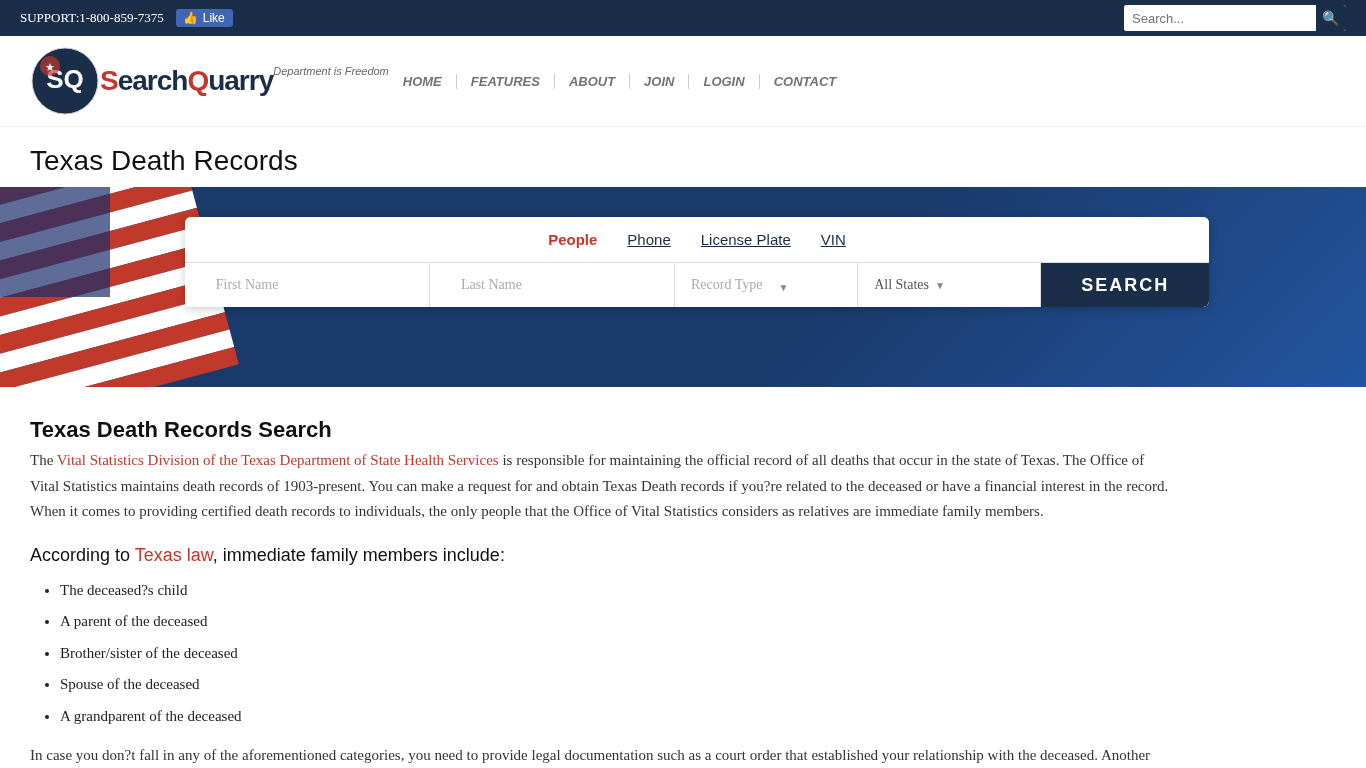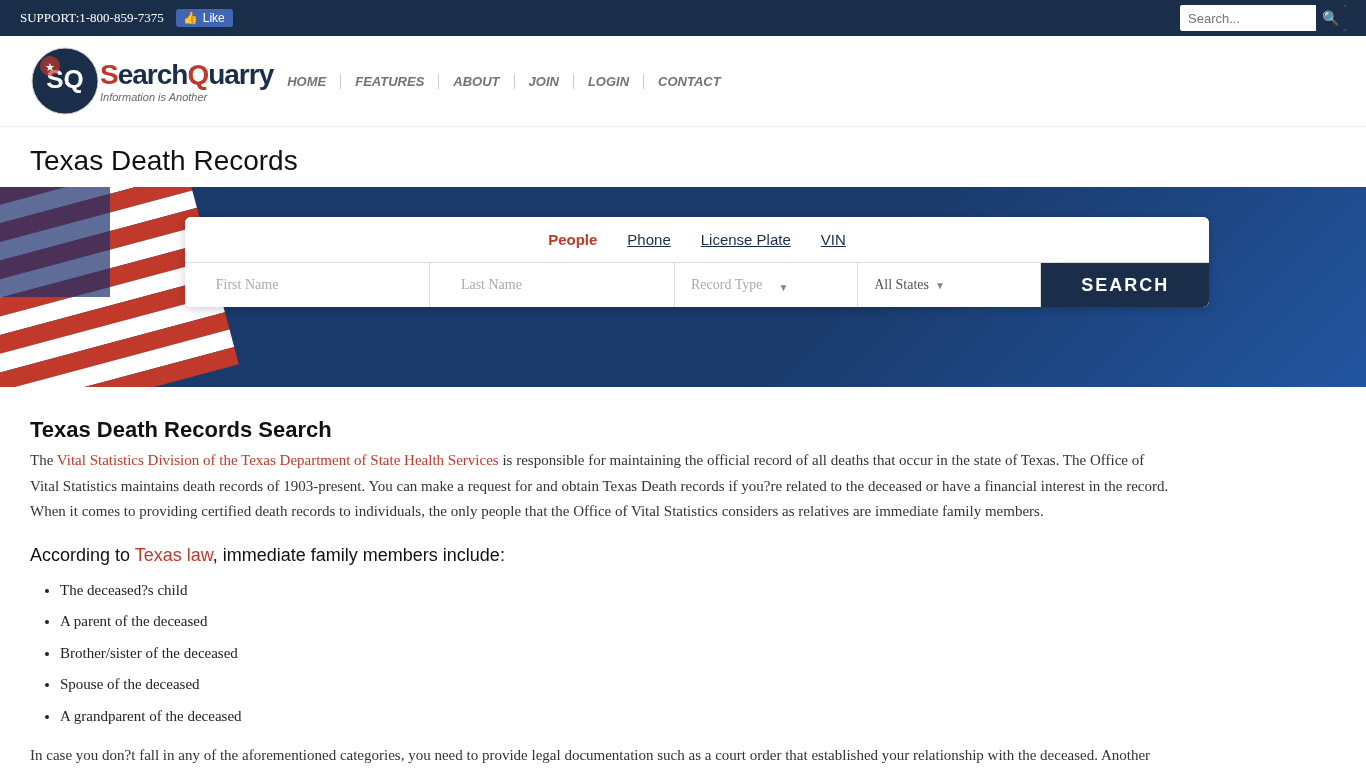--- a/index.html
+++ b/index.html
@@ -34,21 +34,21 @@
       background: #fff;
       border-radius: 3px;
       overflow: hidden;
       height: 26px;
     }
     .search-bar input {
       border: none;
       outline: none;
       padding: 0 8px;
       font-size: 13px;
-      width: 136px;
+      width: 192px;
       height: 100%;
     }
     .search-bar button {
       background: #1a2e4a;
       border: none;
       color: #fff;
       width: 30px;
       height: 100%;
       cursor: pointer;
       font-size: 14px;
@@ -56,21 +56,21 @@
 
     
     .header {
       display: flex;
       align-items: center;
       padding: 10px 30px;
       background: #fff;
       border-bottom: 1px solid #eee;
     }
     .logo-area { display: flex; align-items: center; gap: 0; }
-    .logo-text { display: flex; flex-direction: column; }
+    .logo-text { display: flex; flex-direction: row; }
     .logo-brand { font-size: 28px; font-weight: bold; color: #1a2e4a; font-family: Arial, sans-serif; letter-spacing: -1px; }
     .logo-brand span.sq-s { color: #c0392b; }
     .logo-tagline { font-size: 11px; color: #666; font-family: Arial, sans-serif; font-style: italic; }
     nav { display: flex; align-items: center; gap: 0; font-family: Arial, sans-serif; font-size: 13px; font-weight: bold; }
     nav a {
       color: #737373;
       text-decoration: none;
       padding: 0 14px;
       border-right: 1px solid #ccc;
       font-style: italic;
@@ -246,21 +246,21 @@
     <svg width="70" height="70" viewBox="0 0 70 70">
       <circle cx="35" cy="35" r="33" fill="#1a2e4a" stroke="#ccc" stroke-width="1"></circle>
       <text x="35" y="42" text-anchor="middle" font-size="26" font-weight="bold" fill="#fff" font-family="Arial">SQ</text>
       <circle cx="20" cy="20" r="10" fill="#c0392b" opacity="0.7"></circle>
       <text x="20" y="25" text-anchor="middle" font-size="11" fill="#fff" font-family="Arial">★</text>
     </svg>
     <div class="logo-text">
       <div class="logo-brand">
         <span class="sq-s">S</span>earch<span class="sq-s">Q</span>uarry
       </div>
-      <div class="logo-tagline">Information is Another</div>
+      <div class="logo-tagline">Department is Freedom</div>
     </div>
   </div>
   <nav>
     <a href="#">HOME</a>
     <a href="#">FEATURES</a>
     <a href="#">ABOUT</a>
     <a href="#">JOIN</a>
     <a href="#">LOGIN</a>
     <a href="#">CONTACT</a>
   </nav>

